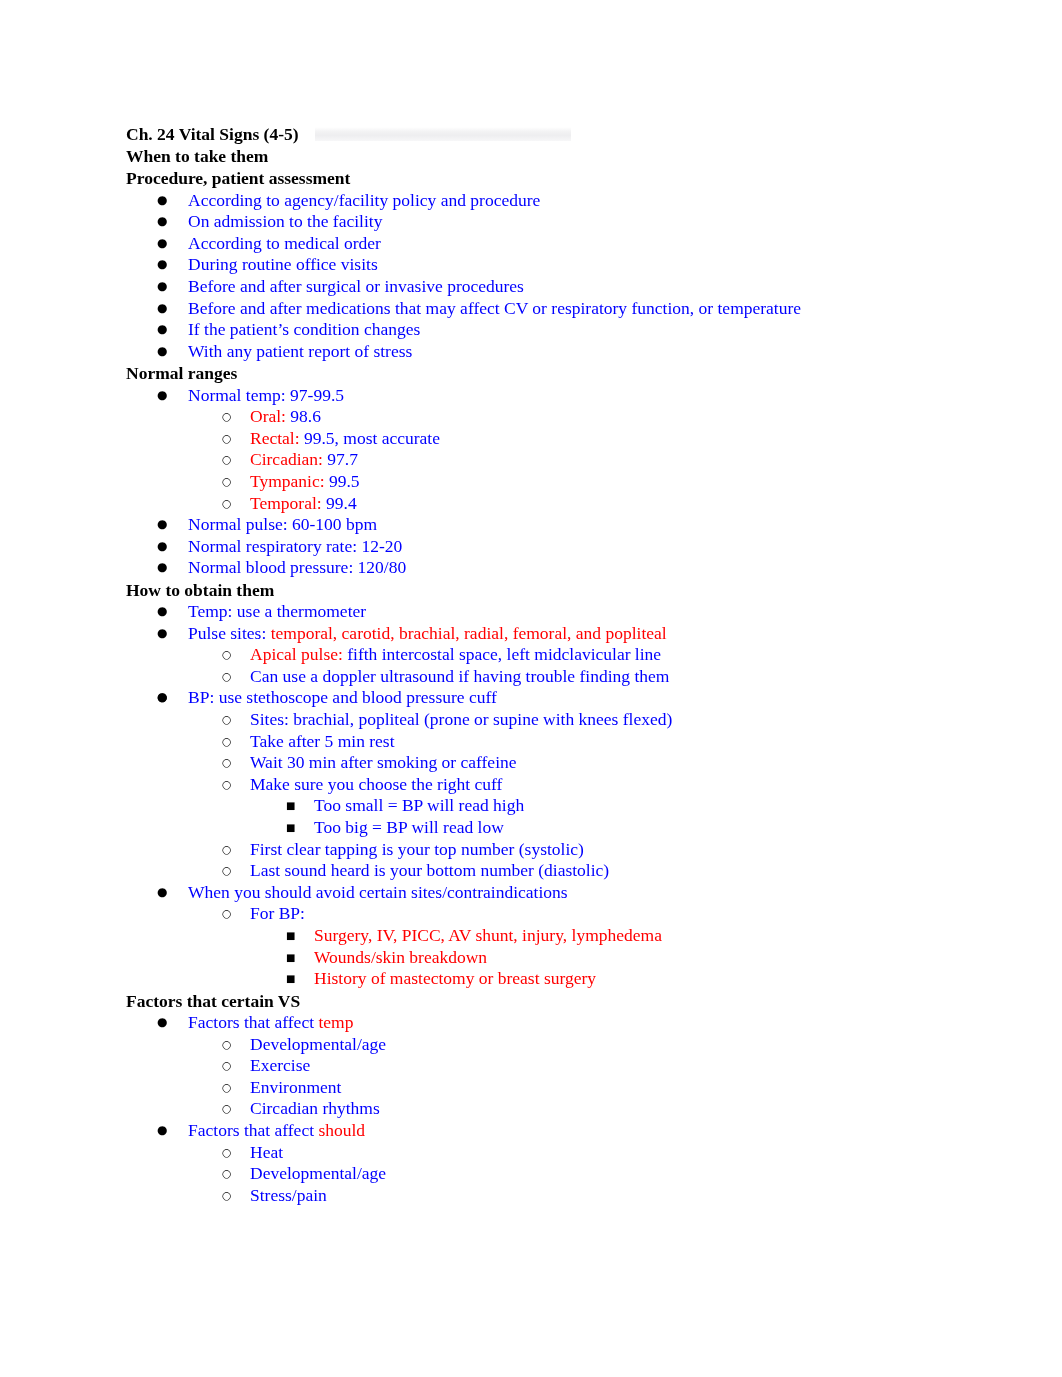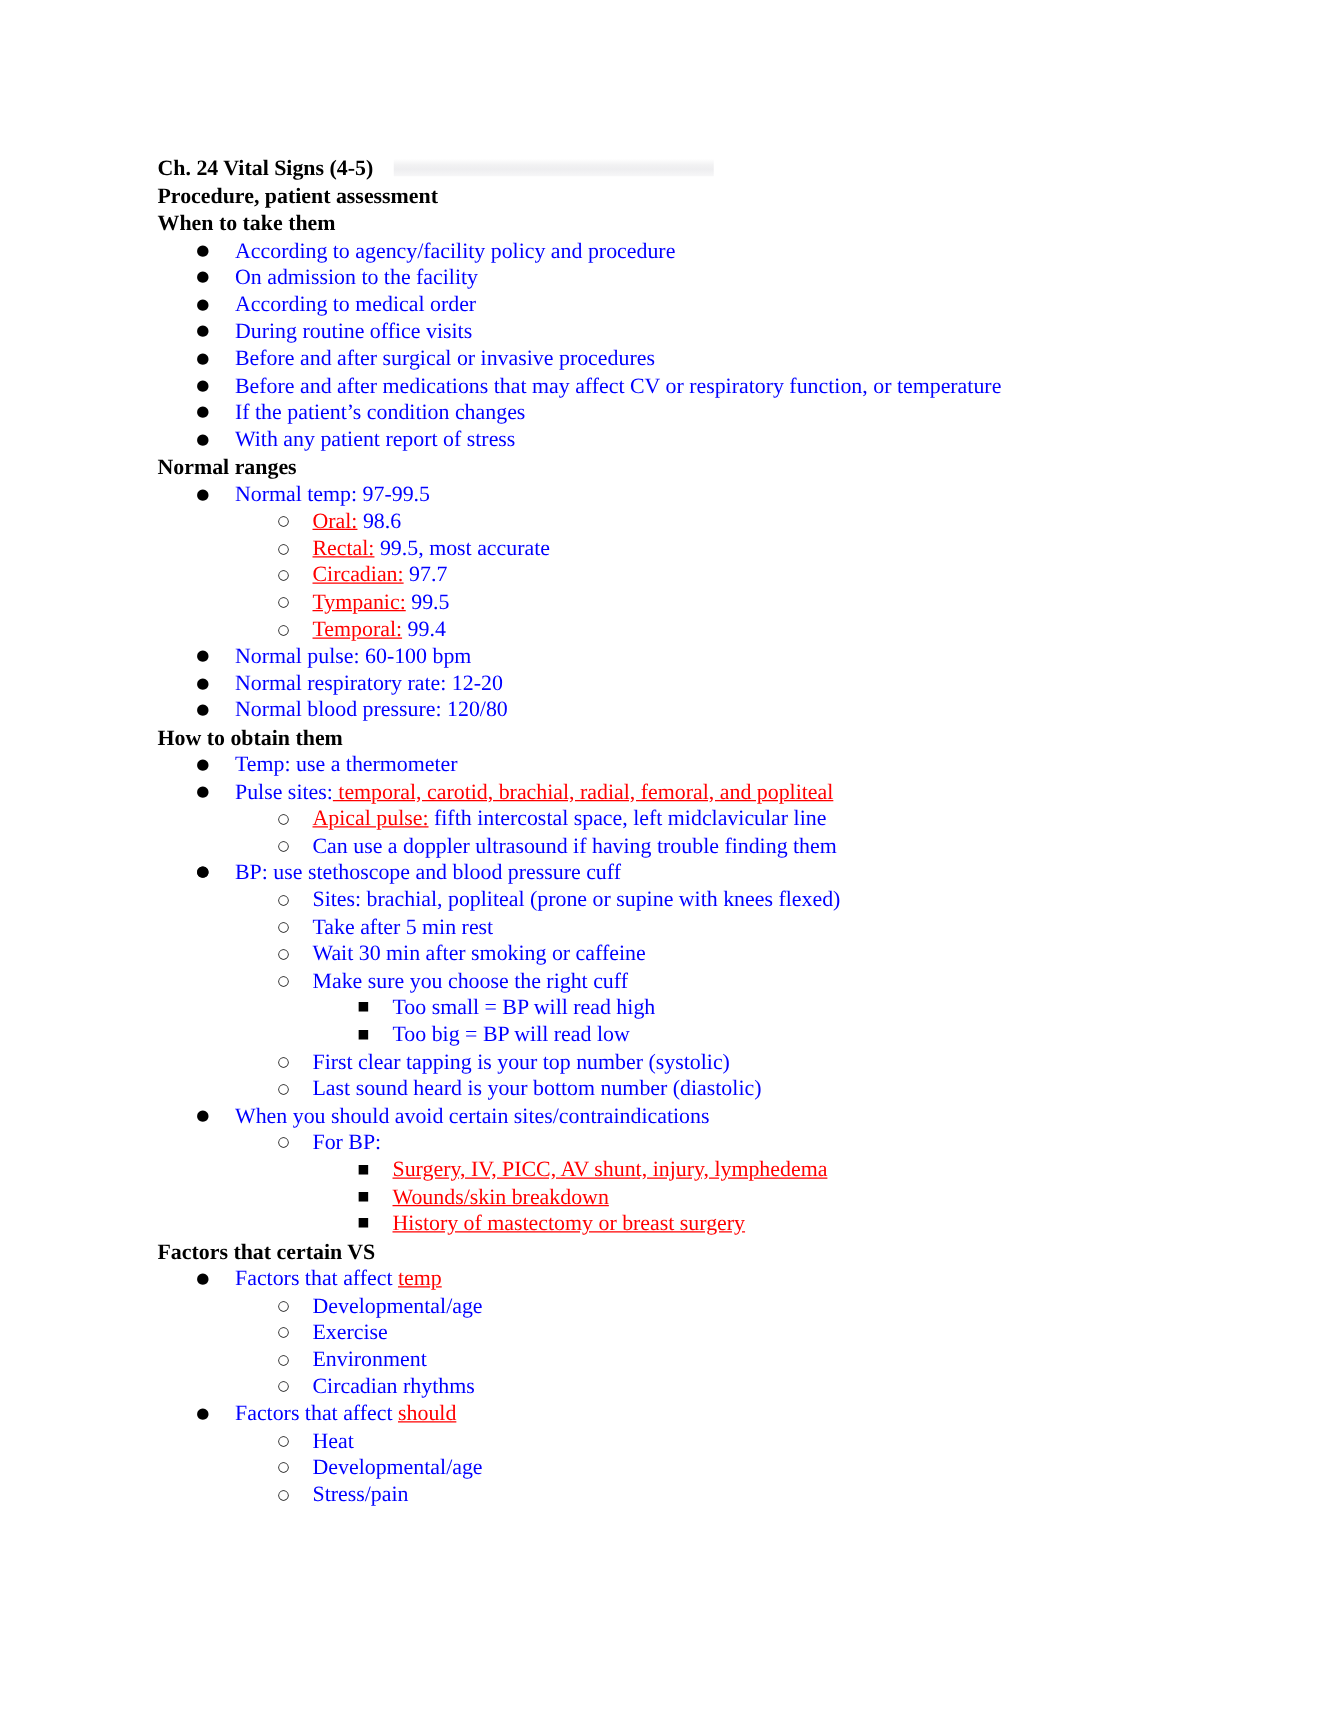--- a/index.html
+++ b/index.html
@@ -87,36 +87,36 @@
   
   .lvl3 { padding-left: 188px; }
   .lvl3 > .bullet {
     left: 160px;
     top: 0px;
     font-size: 10px;
     line-height: 21.6px;
   }
 
   .txt-blue { color: #0000ff; }
-  .txt-red  { color: #ff0000; text-decoration: underline; }
+  .txt-red  { color: #ff0000; }
 
   .seg { white-space: pre; }
 </style>
 </head>
 <body>
 
 <div class="page">
   <div class="content">
 
     <div class="heading-wrap">
       <div class="heading">Ch. 24 Vital Signs (4-5)</div>
       <div class="title-band"></div>
     </div>
+    <div class="heading">When to take them</div>
     <div class="heading">Procedure, patient assessment</div>
-    <div class="heading">When to take them</div>
 
     <ul>
       <li class="lvl1 txt-blue">
         <span class="bullet">●</span>
         <span>According to agency/facility policy and procedure</span>
       </li>
       <li class="lvl1 txt-blue">
         <span class="bullet">●</span>
         <span>On admission to the facility</span>
       </li>

